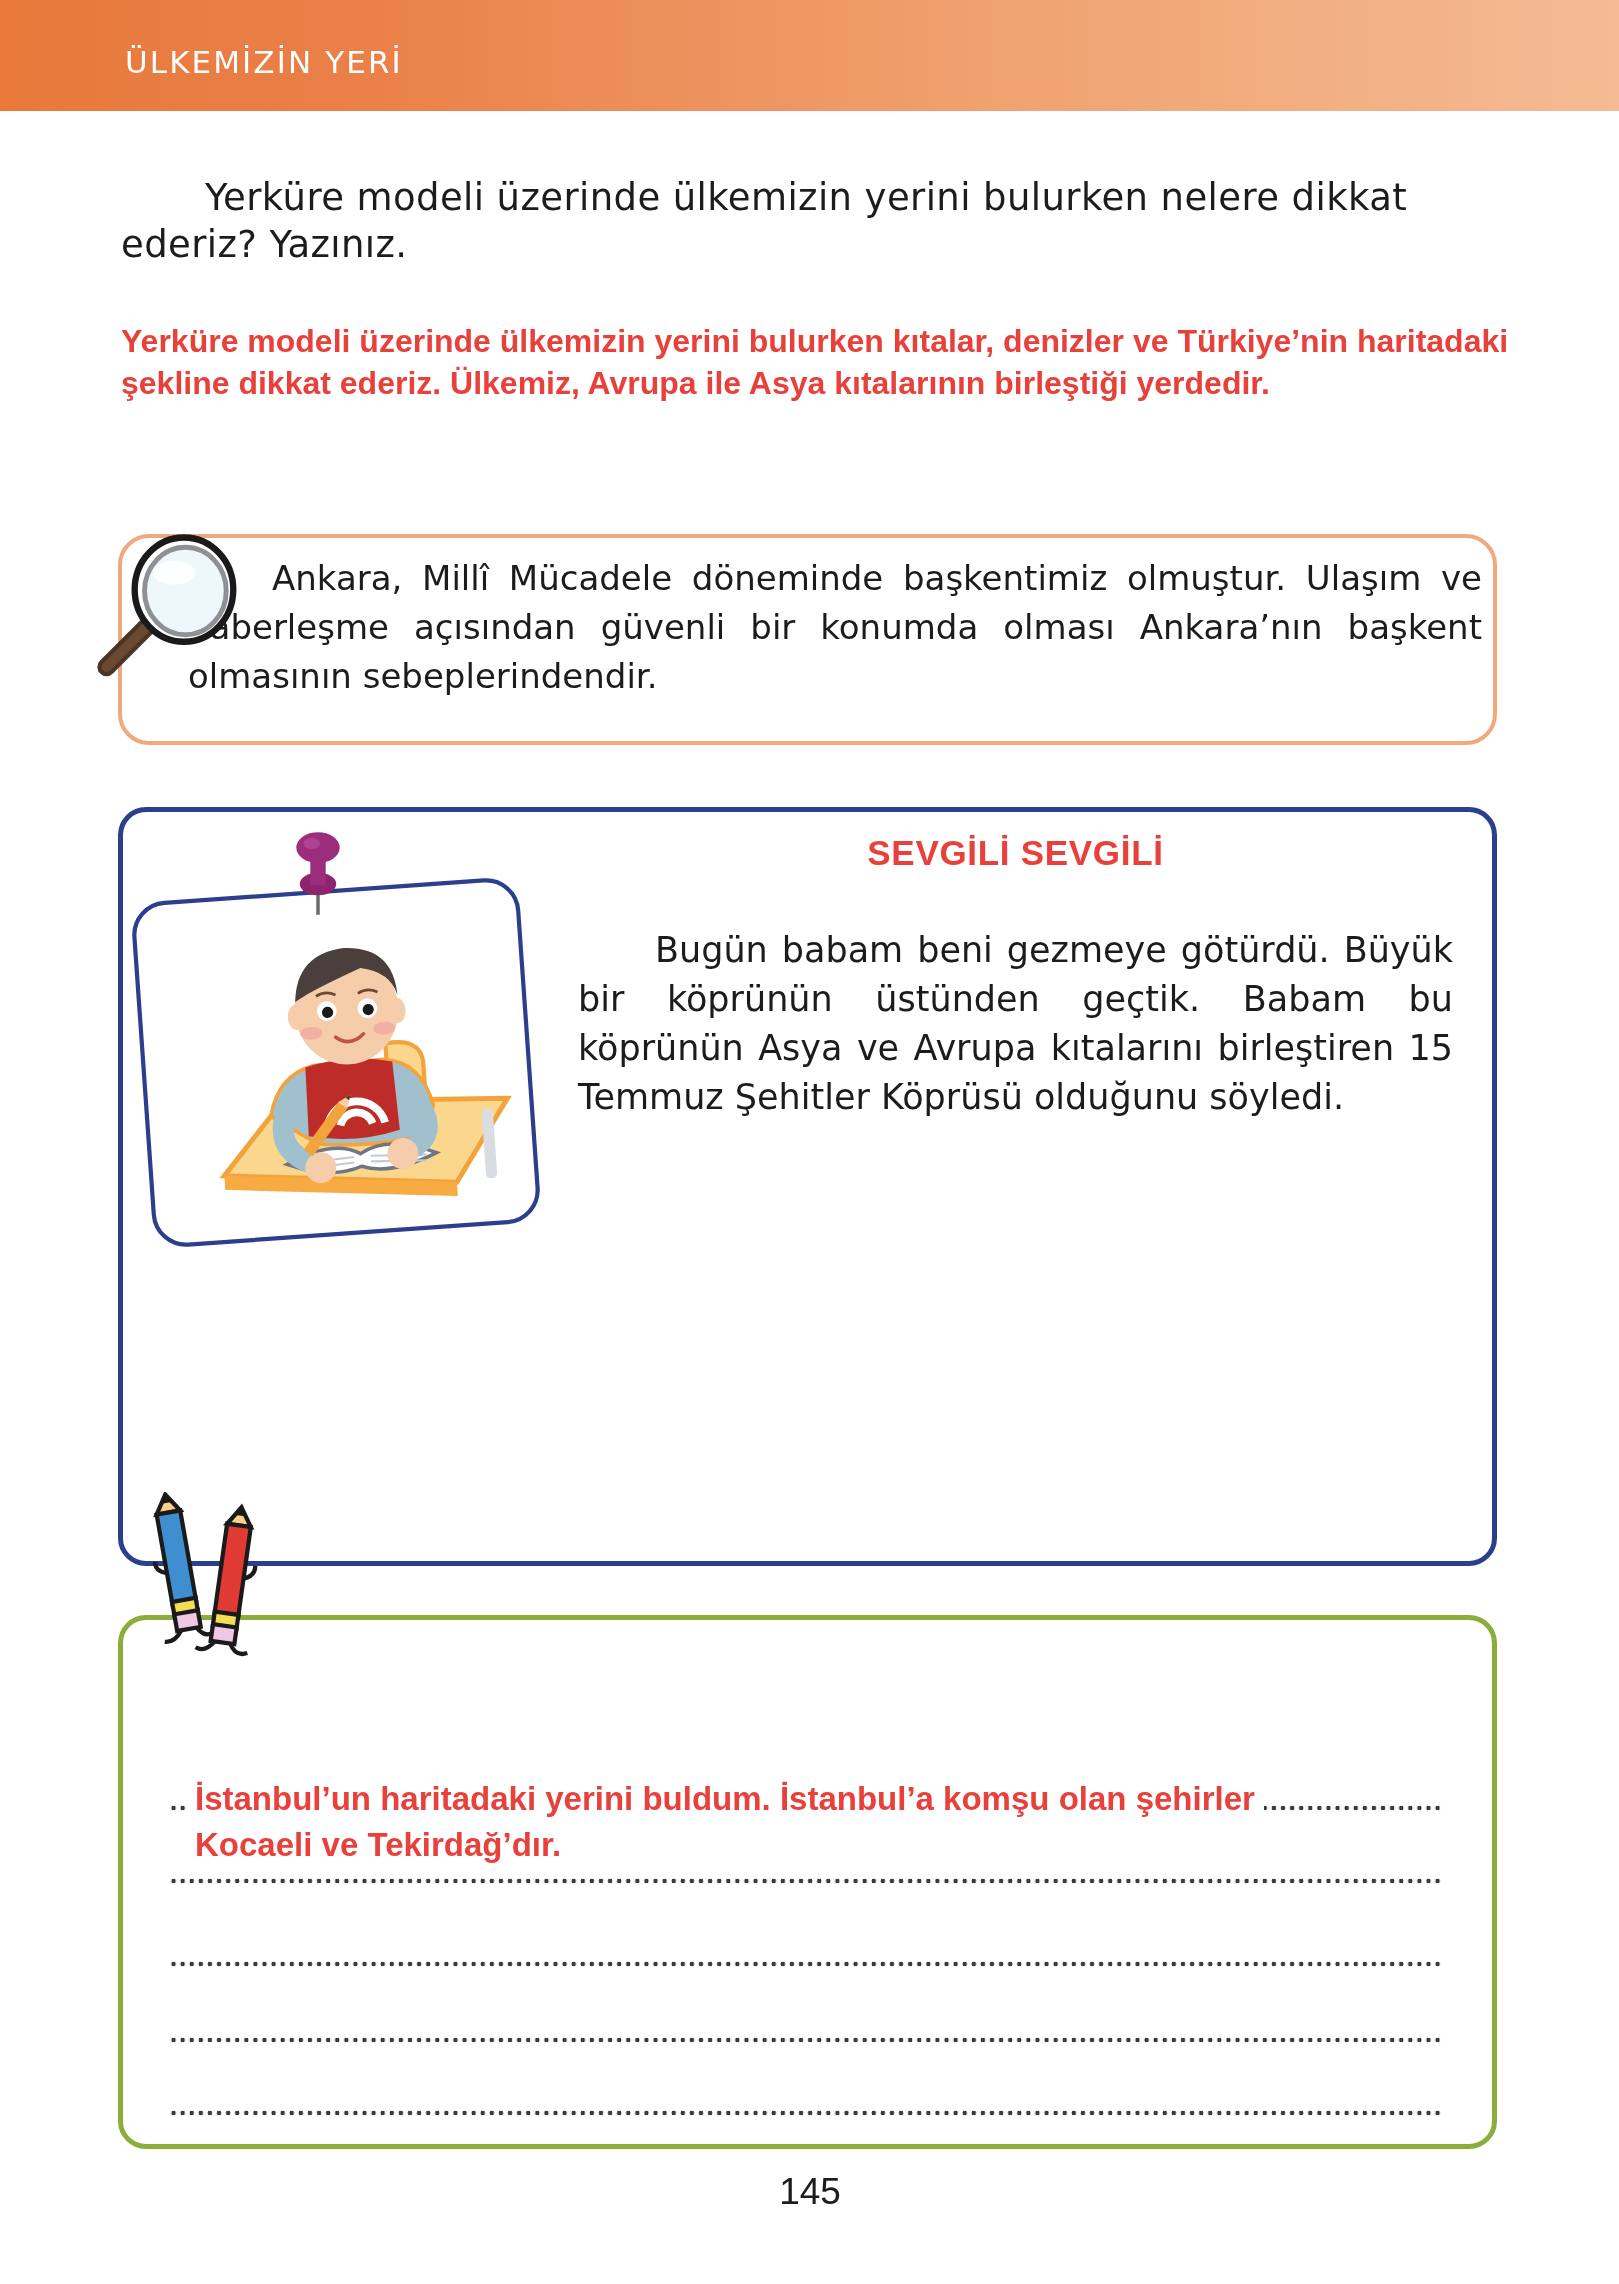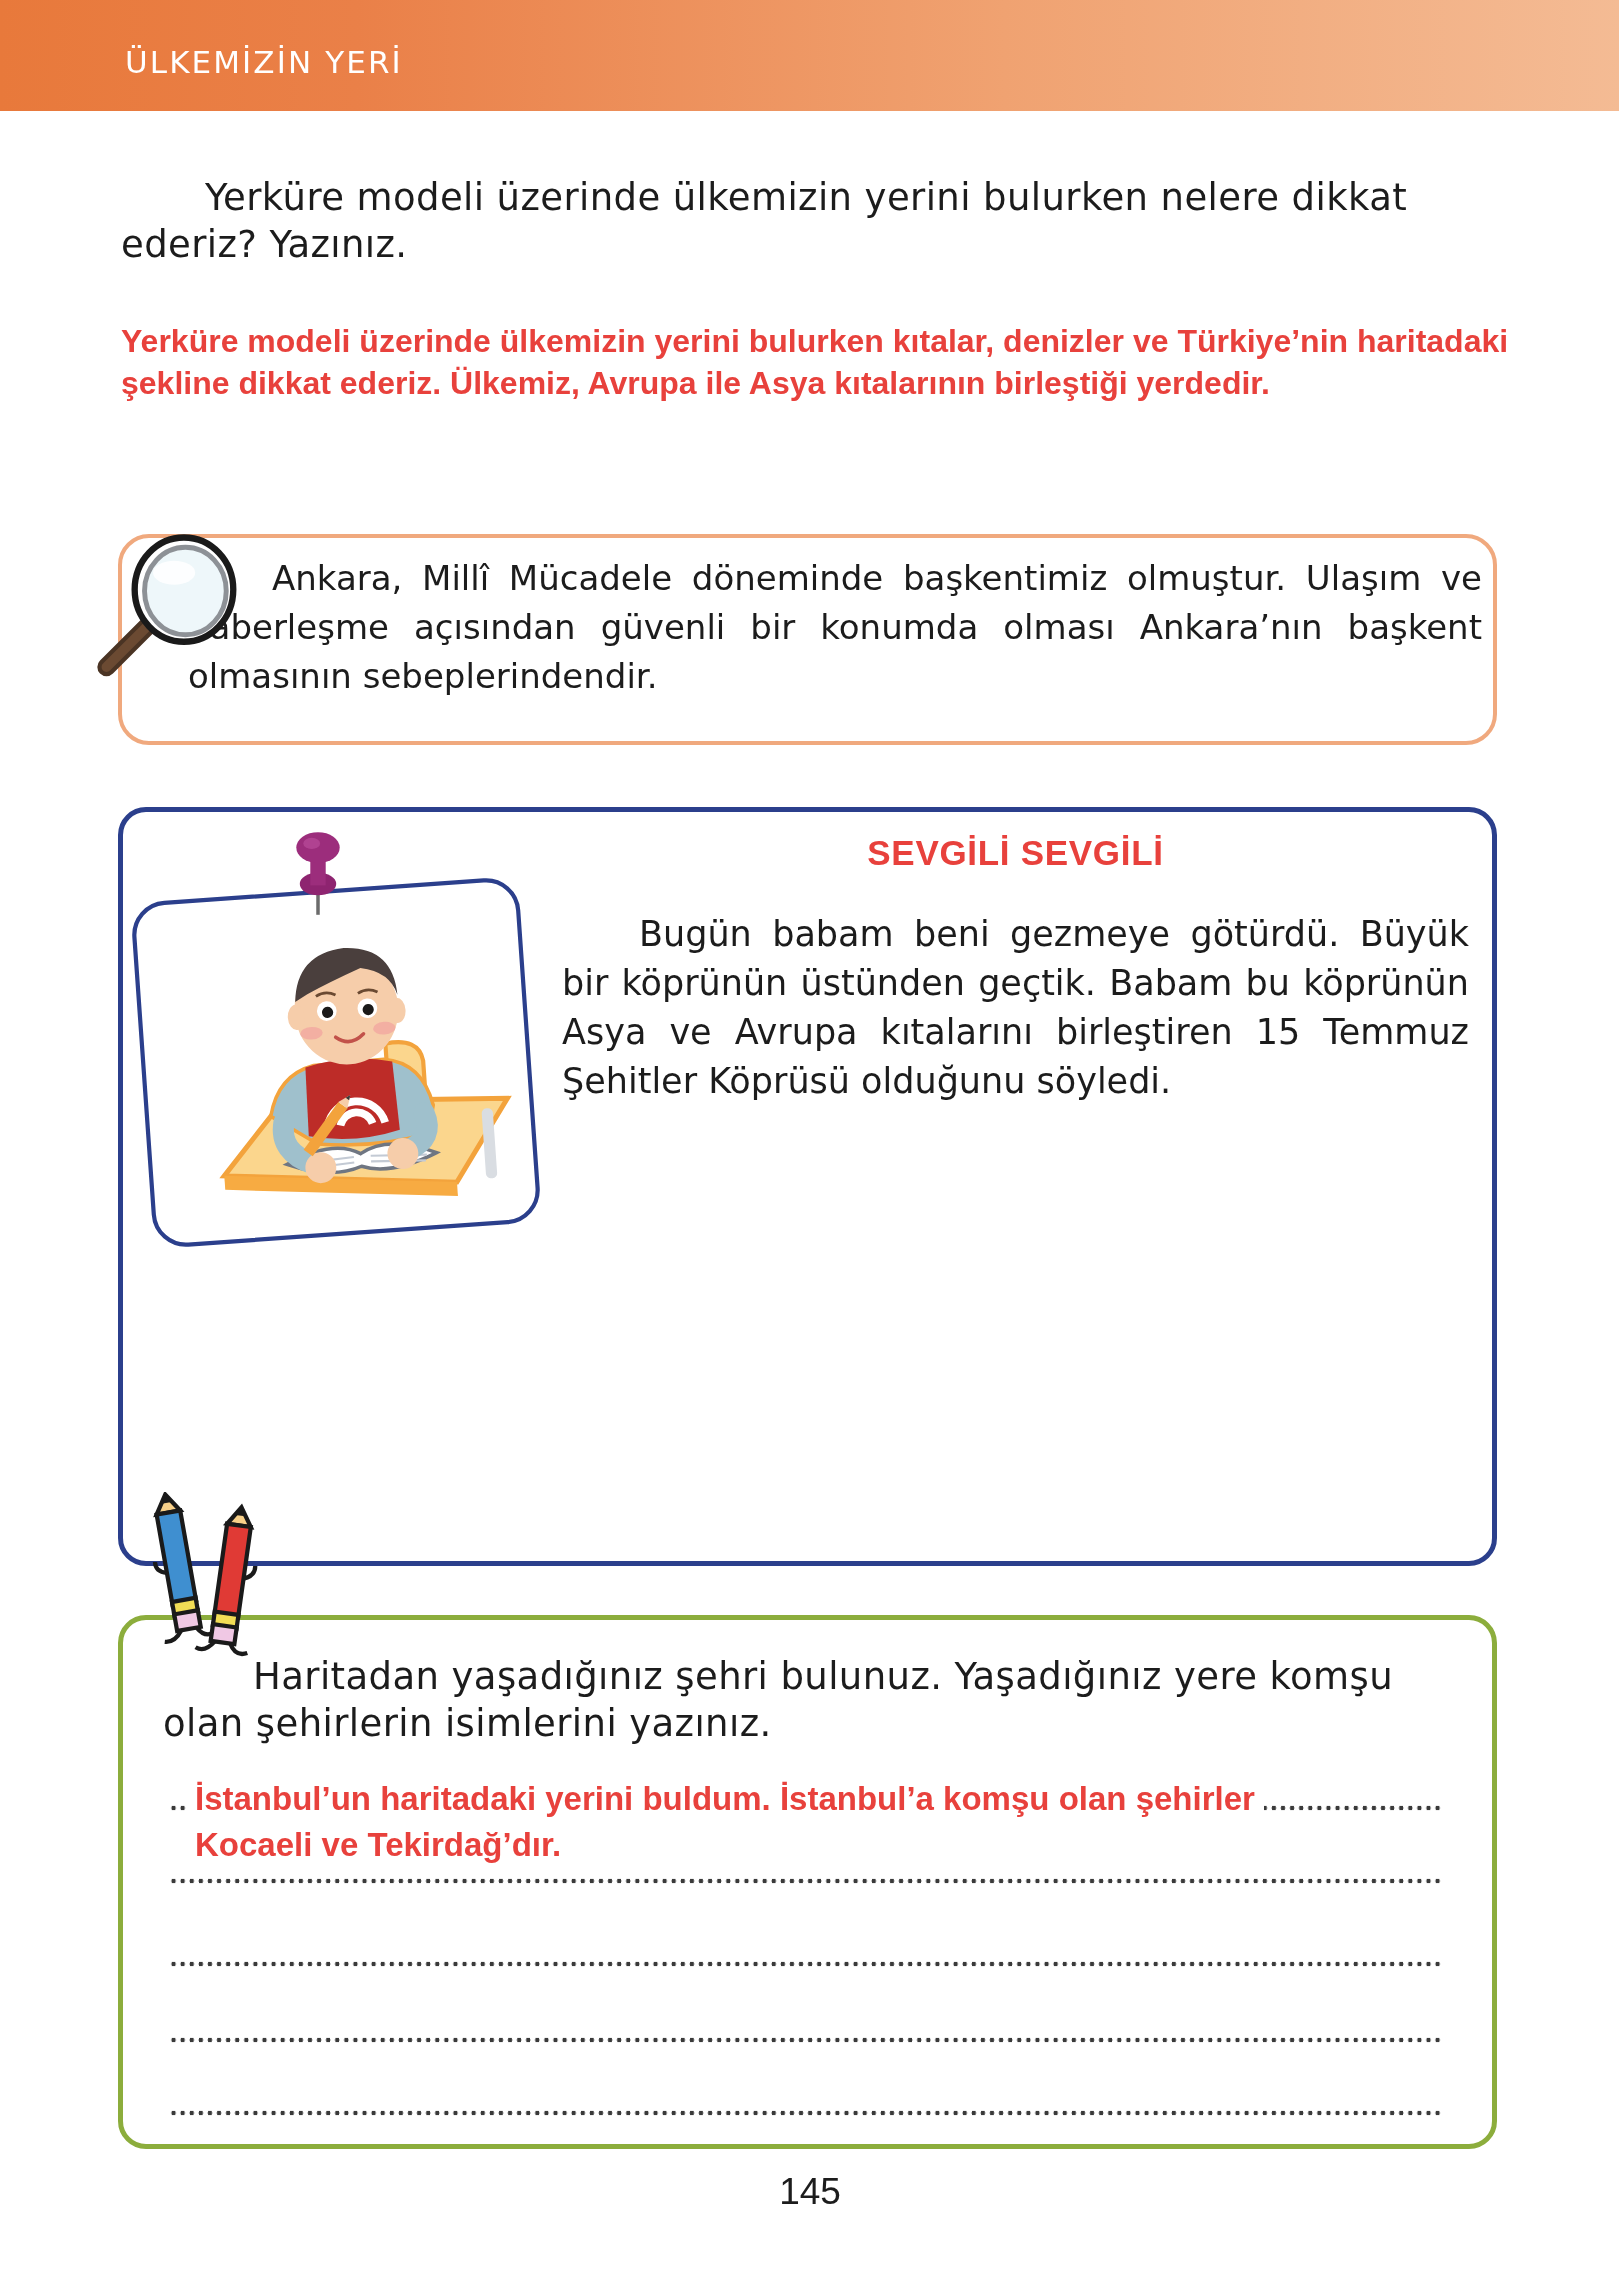--- a/index.html
+++ b/index.html
@@ -115,21 +115,21 @@
     position: absolute;
     left: 562px; top: 910px;
     width: 907px;
     font-family: "DejaVu Sans", sans-serif;
     font-size: 35px;
     line-height: 1.40;
     color: #1c1c1c;
     text-align: justify;
     text-justify: inter-word;
   }
-  .diary-body p { text-indent: 77px; margin: 0; }
+  .diary-body p { text-indent: 77px; margin: 16px; }
   .diary-body p + p { margin-top: 2.8px; }
 
   
   .pencils {
     position: absolute;
     left: 138px; top: 1492px;
     width: 148px; height: 183px;
     z-index: 8;
   }
 
@@ -291,21 +291,20 @@
       <rect x="112" y="48" width="34" height="130" fill="#e03a35" stroke="#1a1a1a" stroke-width="6"></rect>
       <rect x="112" y="174" width="34" height="20" fill="#f2dd55" stroke="#1a1a1a" stroke-width="6"></rect>
       <rect x="112" y="192" width="34" height="24" fill="#f0c8e4" stroke="#1a1a1a" stroke-width="6"></rect>
       <path d="M146 122 q16 -6 14 -20" stroke="#1a1a1a" stroke-width="6" fill="none"></path>
       <path d="M118 216 q-12 18 -26 12" stroke="#1a1a1a" stroke-width="6" fill="none"></path>
       <path d="M140 216 q10 18 26 10" stroke="#1a1a1a" stroke-width="6" fill="none"></path>
     </g>
   </svg>
 
   <div class="green-box"></div>
-  <div class="q-text" id="question2">Haritadan yaşadığınız şehri bulunuz. Yaşadığınız yere komşu olan şehirlerin isimlerini yazınız.</div>
 
   <div class="dotline" id="dot1"></div>
   <div class="dotline" id="dot2"></div>
   <div class="dotline" id="dot3"></div>
   <div class="dotline" id="dot4"></div>
   <div class="dotline" id="dot5"></div>
 
   <div class="answer-red" id="answer2">İstanbul’un haritadaki yerini buldum. İstanbul’a komşu olan şehirler Kocaeli ve Tekirdağ’dır.</div>
 
   <div class="page-number">145</div>

